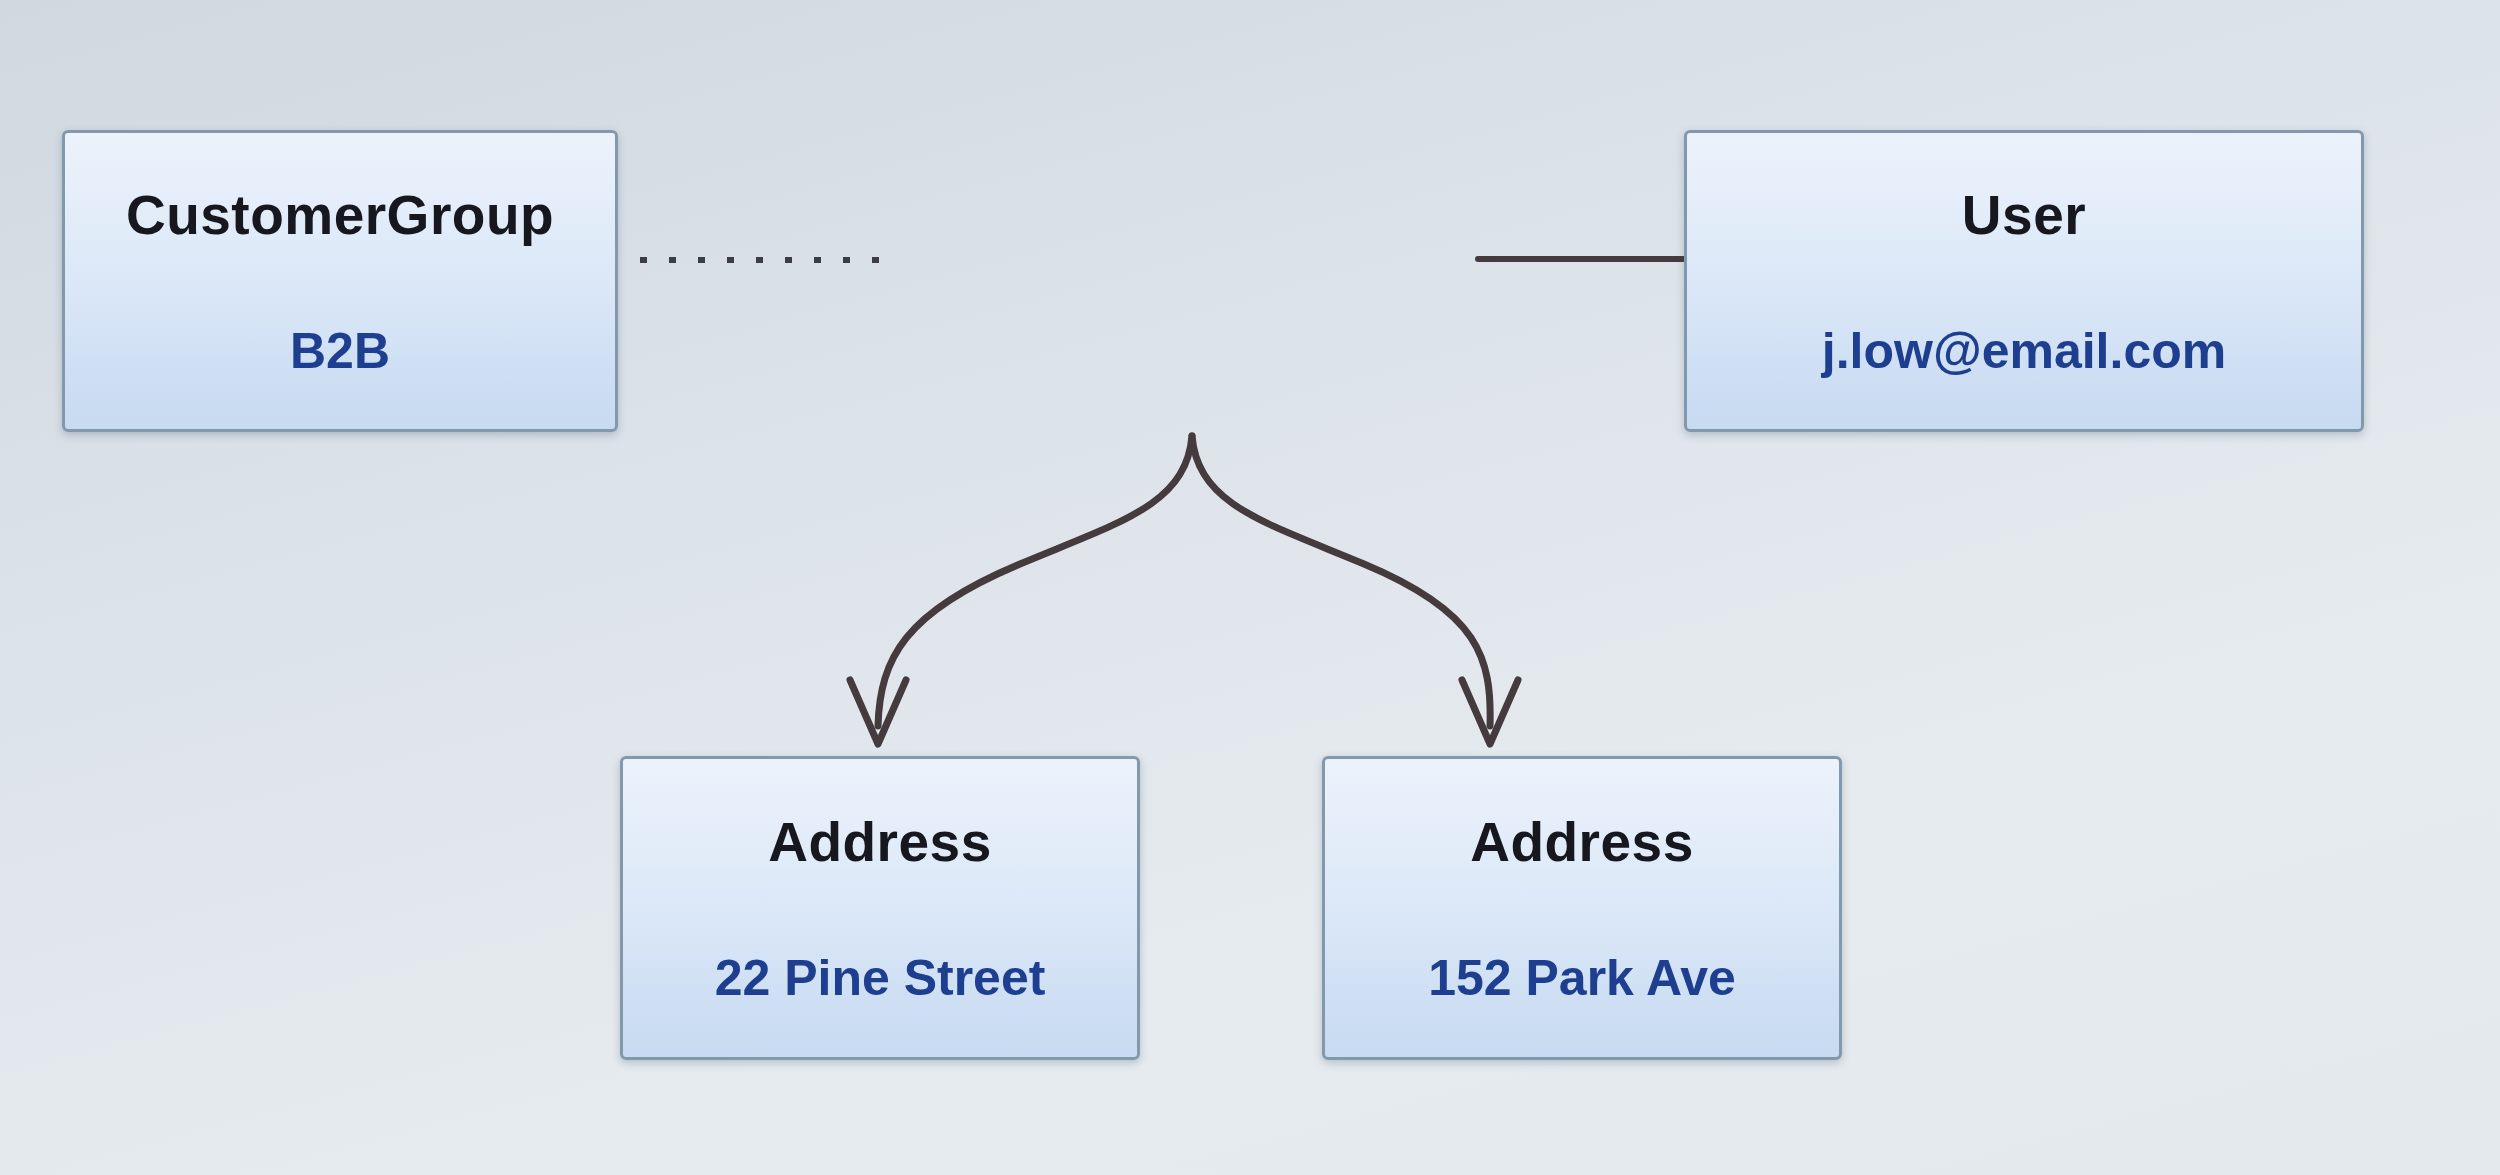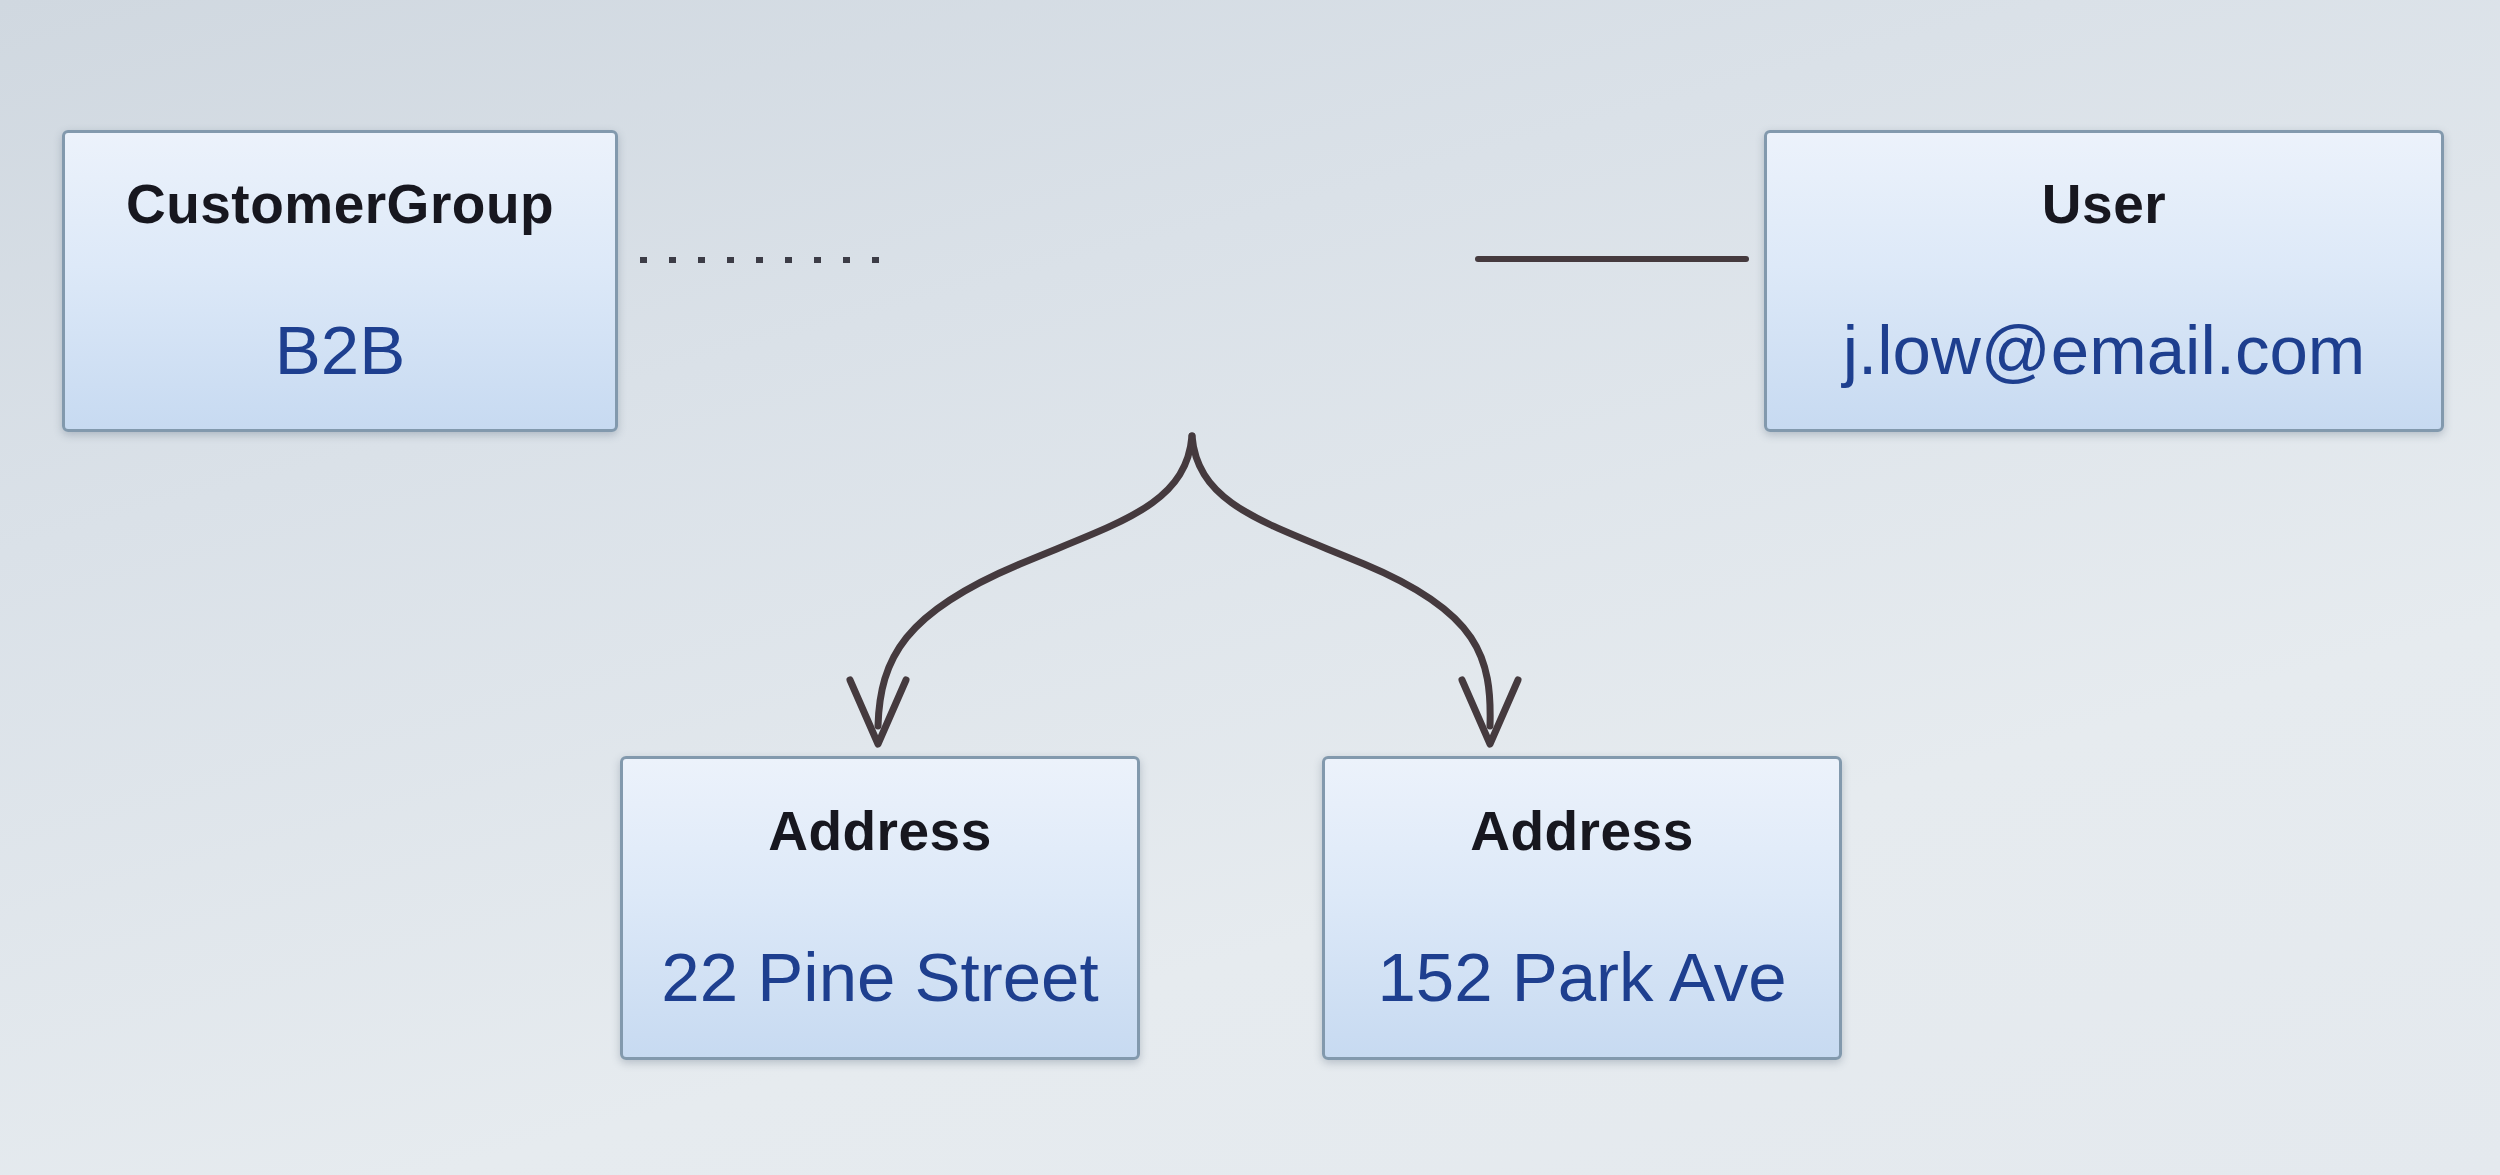--- a/index.html
+++ b/index.html
@@ -34,28 +34,28 @@
     gap: 75px;
   }
   .node-title {
     font-size: 55px;
     font-weight: 700;
     color: #17171f;
     letter-spacing: 0.5px;
     white-space: nowrap;
   }
   .node-value {
-    font-size: 69px;
-    font-weight: 400;
+    font-size: 50px;
+    font-weight: 700;
     color: #1e3f8f;
     white-space: nowrap;
   }
   .node-customer-group { left: 62px;   top: 130px; width: 556px; height: 302px; }
   .node-customer       { left: 932px;  top: 132px; width: 520px; height: 300px; }
-  .node-user           { left: 1764px; top: 130px; width: 680px; height: 302px; }
+  .node-user           { left: 1684px; top: 130px; width: 680px; height: 302px; }
   .node-address-1      { left: 620px;  top: 756px; width: 520px; height: 304px; }
   .node-address-2      { left: 1322px; top: 756px; width: 520px; height: 304px; }
 </style>
 </head>
 <body>
 
 <div class="canvas">
 
   <svg class="edges" viewBox="0 0 2500 1175">
 

